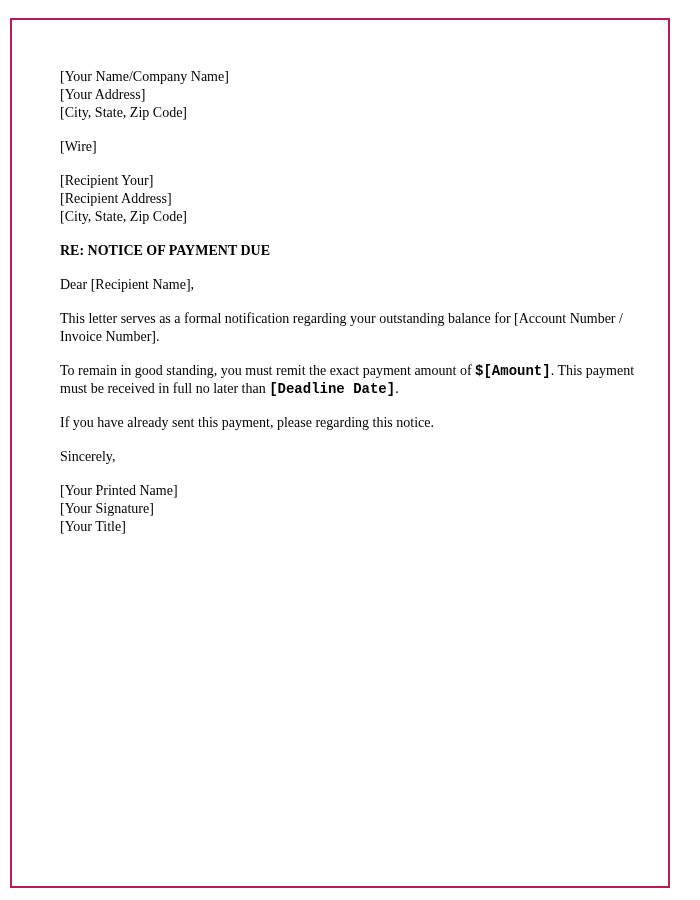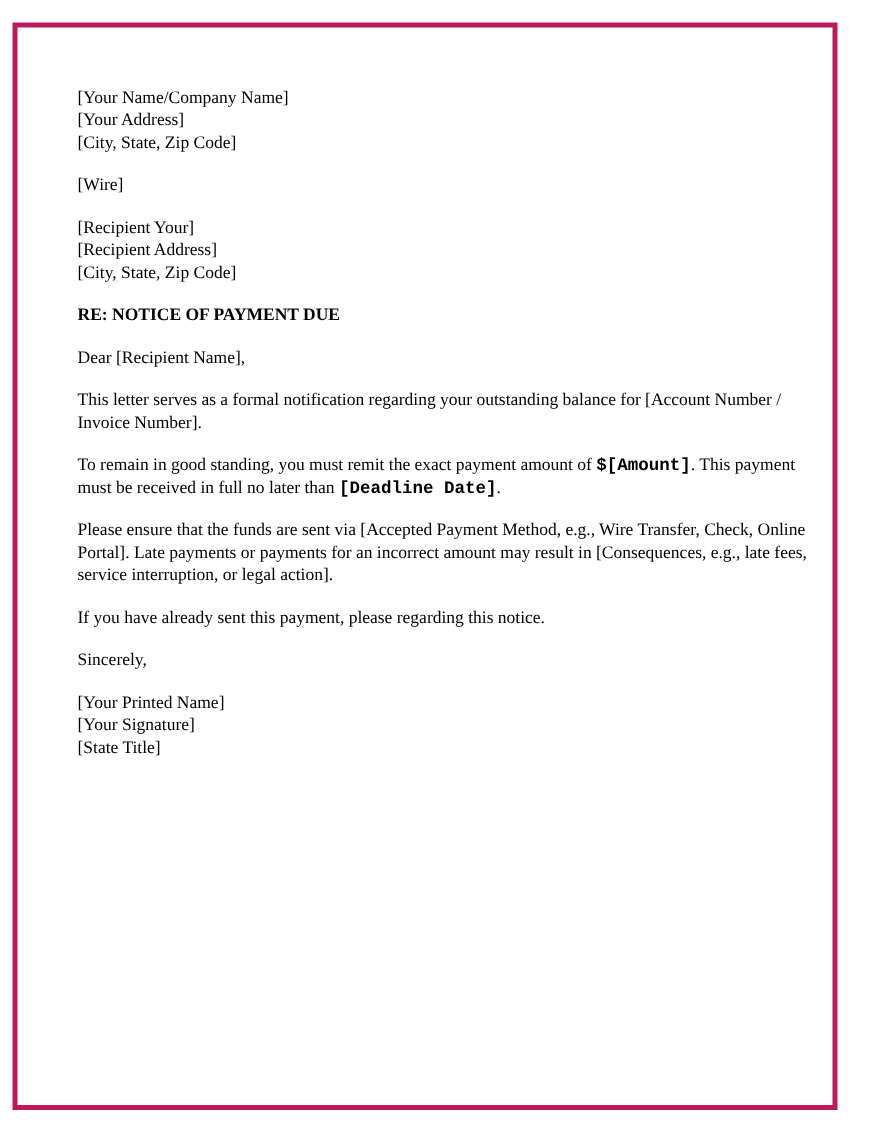--- a/index.html
+++ b/index.html
@@ -13,21 +13,21 @@
     position: relative;
     font-family: "Liberation Serif", "DejaVu Serif", serif;
     color: #000000;
   }
   .page-border {
     position: absolute;
     left: 10px;
     top: 18px;
     width: 660px;
     height: 870px;
-    border: 4px solid #be185d;
+    border: 2px solid #be185d;
     box-sizing: border-box;
   }
   .letter-content {
     position: absolute;
     left: 48px;
     top: 48px;
     width: 584px;
     font-size: 14px;
     line-height: 18px;
   }
@@ -69,26 +69,25 @@
     </div>
 
     <p class="subject">RE: NOTICE OF PAYMENT DUE</p>
 
     <p>Dear [Recipient Name],</p>
 
     <p>This letter serves as a formal notification regarding your outstanding balance for [Account Number / Invoice Number].</p>
 
     <p><span>To remain in good standing, you must remit the exact payment amount of </span><span class="bold">$[Amount]</span><span>. This payment must be received in full no later than </span><span class="bold">[Deadline Date]</span><span>.</span></p>
 
-    <p>Please ensure that the funds are sent via [Accepted Payment Method, e.g., Wire Transfer, Check, Online Portal]. Late payments or payments for an incorrect amount may result in [Consequences, e.g., late fees, service interruption, or legal action].</p>
 
     <p>If you have already sent this payment, please regarding this notice.</p>
 
     <p>Sincerely,</p>
 
     <div class="block">
       <div>[Your Printed Name]</div>
       <div>[Your Signature]</div>
-      <div>[State Title]</div>
+      <div>[Your Title]</div>
     </div>
 
   </div>
 </div>
 
 </body></html>

